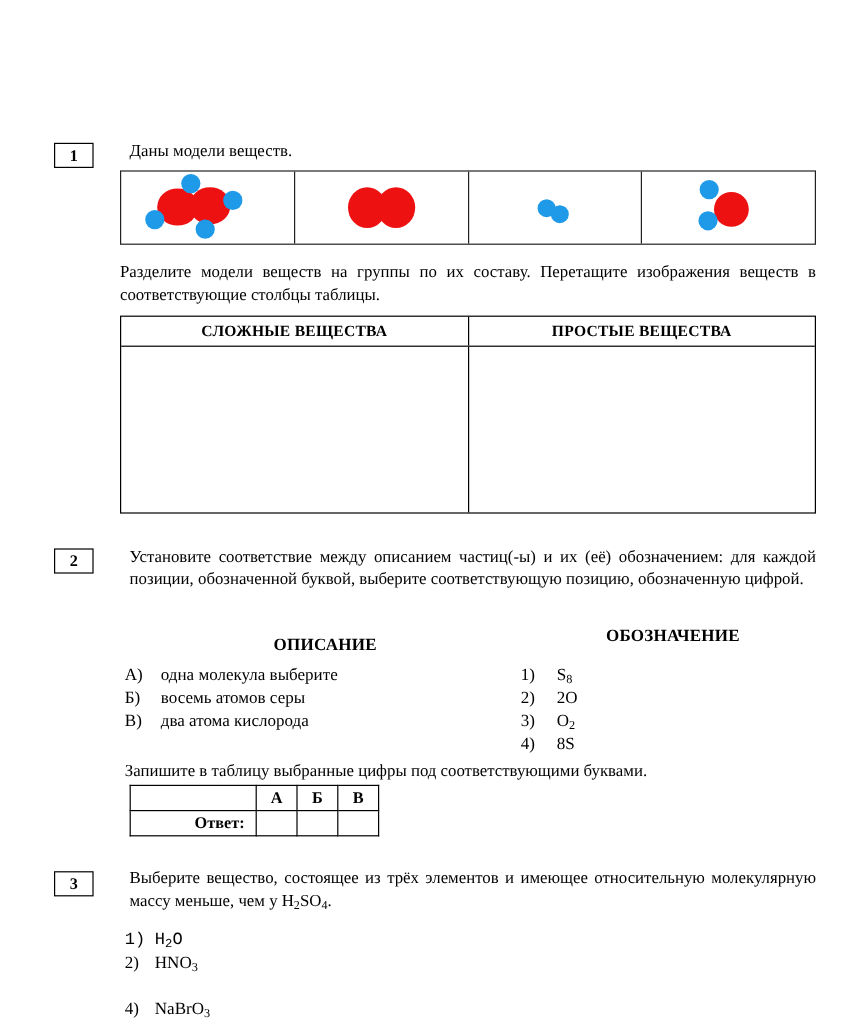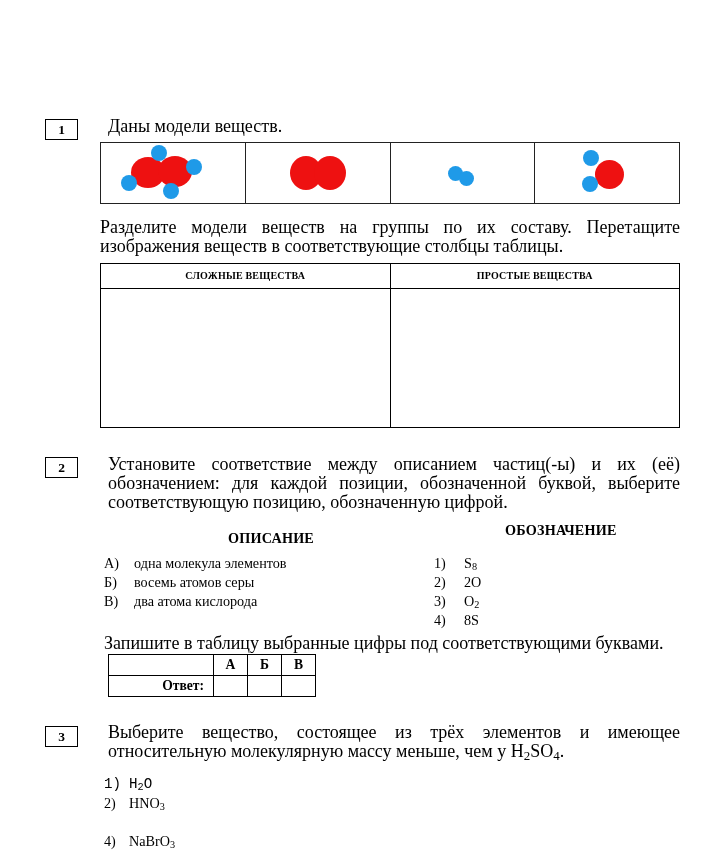--- a/index.html
+++ b/index.html
@@ -41,21 +41,21 @@
     font-weight: bold;
     font-size: 13.5px;
     line-height: 19px;
     font-family: "Liberation Serif", serif;
     background: #fff;
   }
 
   
   .para {
     position: absolute;
-    font-size: 18px;
+    font-size: 14px;
     line-height: 19px;
     text-align: justify;
     text-justify: inter-word;
   }
   .para.nojust { text-align: left; }
 
   
   .models-table {
     position: absolute;
     left: 100px;
@@ -95,21 +95,21 @@
   }
   .class-head {
     display: flex;
     height: 24px;
     border-bottom: 1.6px solid #000;
   }
   .class-head > div {
     flex: 1 1 0;
     text-align: center;
     font-weight: bold;
-    font-size: 10px;
+    font-size: 13px;
     line-height: 23px;
     border-right: 1.6px solid #000;
     box-sizing: border-box;
     letter-spacing: 0.2px;
   }
   .class-head > div:last-child { border-right: none; }
   .class-body { display: flex; height: 138px; }
   .class-body > div {
     flex: 1 1 0;
     border-right: 1.6px solid #000;
@@ -225,21 +225,21 @@
 </div>
 
 <div class="task-num" style="left:45px; top:457px;">2</div>
 
 <div class="para" style="left:108px; top:455px; width:572px;">Установите соответствие между описанием частиц(-ы) и их (её) обозначением: для каждой позиции, обозначенной буквой, выберите соответствующую позицию, обозначенную цифрой.</div>
 
 <div class="col-head" style="left:228px; top:530px;">ОПИСАНИЕ</div>
 <div class="col-head" style="left:505px; top:522px;">ОБОЗНАЧЕНИЕ</div>
 
 <div class="list-row" style="left:104px; top:554px;">
-  <span class="marker">А)</span><span>одна молекула элементов</span>
+  <span class="marker">А)</span><span>одна молекула выберите</span>
 </div>
 <div class="list-row" style="left:104px; top:573px;">
   <span class="marker">Б)</span><span>восемь атомов серы</span>
 </div>
 <div class="list-row" style="left:104px; top:592px;">
   <span class="marker">В)</span><span>два атома кислорода</span>
 </div>
 
 <div class="list-row" style="left:434px; top:554px;">
   <span class="marker">1)</span><span><span>S</span><sub>8</sub></span>

